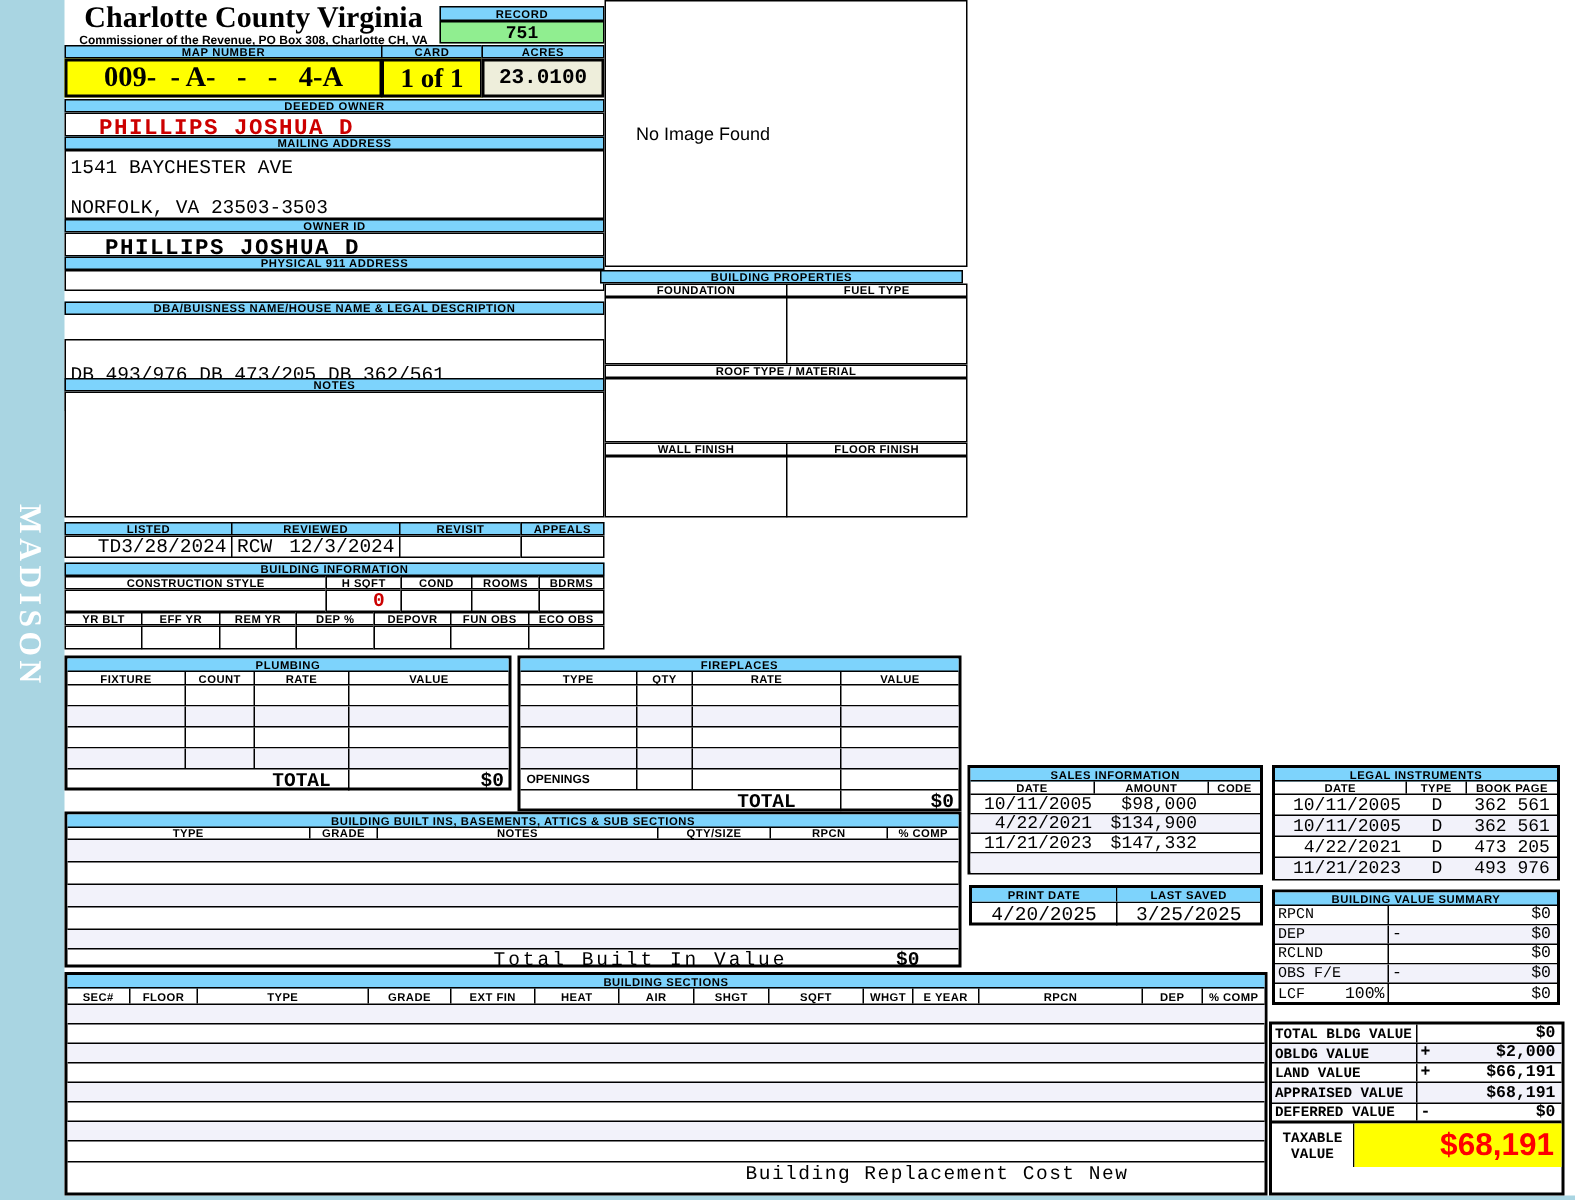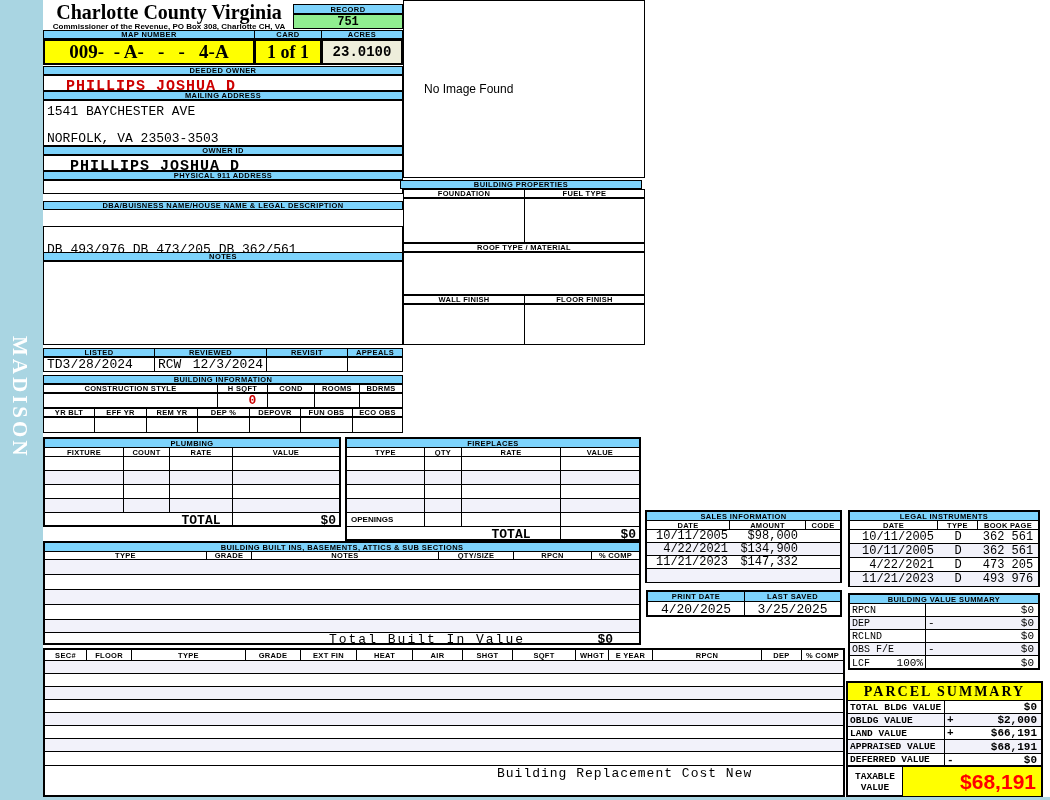--- a/index.html
+++ b/index.html
@@ -97,21 +97,21 @@
   <span class="abs mono" style="left:3px;top:15px;font-size:13px">DB 493/976 DB 473/205 DB 362/561</span>
 </div>
 <div class="abs bar" style="left:43px;top:252px;width:360px;height:9px">NOTES</div>
 <div class="abs box val" style="left:43px;top:261px;width:360px;height:84px"></div>
 
 <div class="abs bar" style="left:43px;top:348px;width:112px;height:9px">LISTED</div>
 <div class="abs bar" style="left:154px;top:348px;width:113px;height:9px">REVIEWED</div>
 <div class="abs bar" style="left:266px;top:348px;width:82px;height:9px">REVISIT</div>
 <div class="abs bar" style="left:347px;top:348px;width:56px;height:9px">APPEALS</div>
 
-<div class="abs box" style="left:43px;top:357px;width:112px;height:15px;display:flex;justify-content:flex-start;align-items:center;padding:0 3px">
+<div class="abs box" style="left:43px;top:357px;width:112px;height:15px;display:flex;justify-content:flex-end;align-items:center;padding:0 3px">
   <span class="val">TD</span>
   <span class="val">3/28/2024</span>
 </div>
 <div class="abs box" style="left:154px;top:357px;width:113px;height:15px;display:flex;justify-content:space-between;align-items:center;padding:0 3px">
   <span class="val">RCW</span>
   <span class="val">12/3/2024</span>
 </div>
 <div class="abs box val" style="left:266px;top:357px;width:82px;height:15px"></div>
 <div class="abs box val" style="left:347px;top:357px;width:56px;height:15px"></div>
 
@@ -261,20 +261,21 @@
   <div class="r alt" style="height:15px"></div>
   <div class="r" style="height:15px"></div>
   <div class="r alt" style="height:13px"></div>
   <div class="r" style="height:13px">
     <span class="c val" style="width:480px;border-right:none;justify-content:flex-end;letter-spacing:2px">Total Built In Value</span>
     <span class="c valb right" style="padding-right:26px">$0</span>
   </div>
 </div>
 
 <div class="abs tbl" style="left:43px;top:648px;width:802px;height:149px">
+  <div class="bar" style="height:9px">BUILDING SECTIONS</div>
   <div class="r hr" style="height:11px">
     <span class="c" style="width:42px">SEC#</span>
     <span class="c" style="width:45px">FLOOR</span>
     <span class="c" style="width:114px">TYPE</span>
     <span class="c" style="width:55px">GRADE</span>
     <span class="c" style="width:56px">EXT FIN</span>
     <span class="c" style="width:56px">HEAT</span>
     <span class="c" style="width:50px">AIR</span>
     <span class="c" style="width:50px">SHGT</span>
     <span class="c" style="width:63px">SQFT</span>
@@ -392,21 +393,20 @@
     <span class="c" style="width:76px;justify-content:space-between;padding:0 2px">
       <i style="font:10px 'Liberation Mono',monospace;font-style:normal">LCF</i>
       <i style="font:11px 'Liberation Mono',monospace;font-style:normal">100%</i>
     </span>
     <span class="c" style="width:16px;border-right:none;font:11px 'Liberation Mono',monospace;padding-left:2px"></span>
     <span class="c right" style="font:11px 'Liberation Mono',monospace;padding-right:4px">$0</span>
   </div>
 </div>
 
 <div class="abs tbl" style="left:846px;top:681px;width:197px;height:116px">
-  <div style="height:18px;background:#ffff00;border-bottom:1px solid #000;display:flex;align-items:center;justify-content:center;font:bold 14px 'Liberation Serif',serif;letter-spacing:2px">PARCEL SUMMARY</div>
   <div class="r" style="height:13px">
     <span class="c" style="width:97px;font:bold 9.5px 'Liberation Mono',monospace;padding-left:2px">TOTAL BLDG VALUE</span>
     <span class="c" style="width:16px;border-right:none;font:bold 11px 'Liberation Mono',monospace;padding-left:2px"></span>
     <span class="c right" style="font:bold 11px 'Liberation Mono',monospace;padding-right:4px">$0</span>
   </div>
   <div class="r alt" style="height:13px">
     <span class="c" style="width:97px;font:bold 9.5px 'Liberation Mono',monospace;padding-left:2px">OBLDG VALUE</span>
     <span class="c" style="width:16px;border-right:none;font:bold 11px 'Liberation Mono',monospace;padding-left:2px">+</span>
     <span class="c right" style="font:bold 11px 'Liberation Mono',monospace;padding-right:4px">$2,000</span>
   </div>

